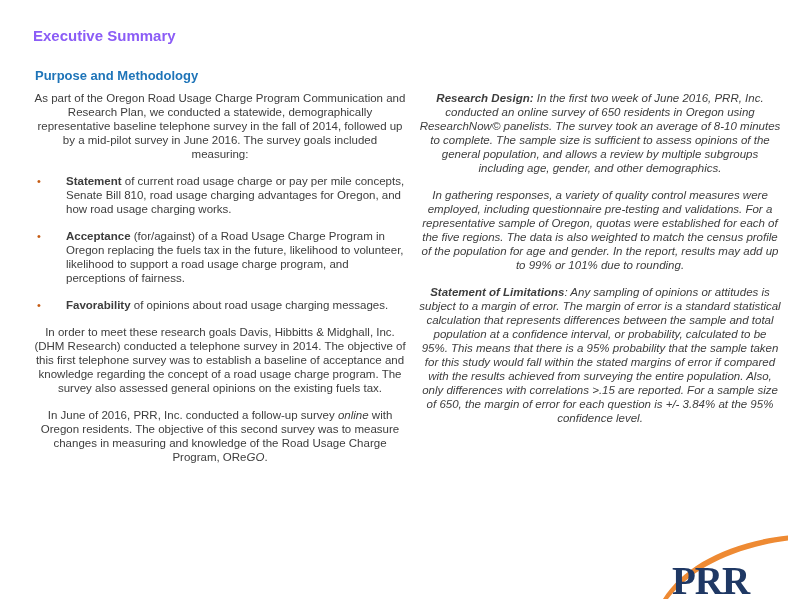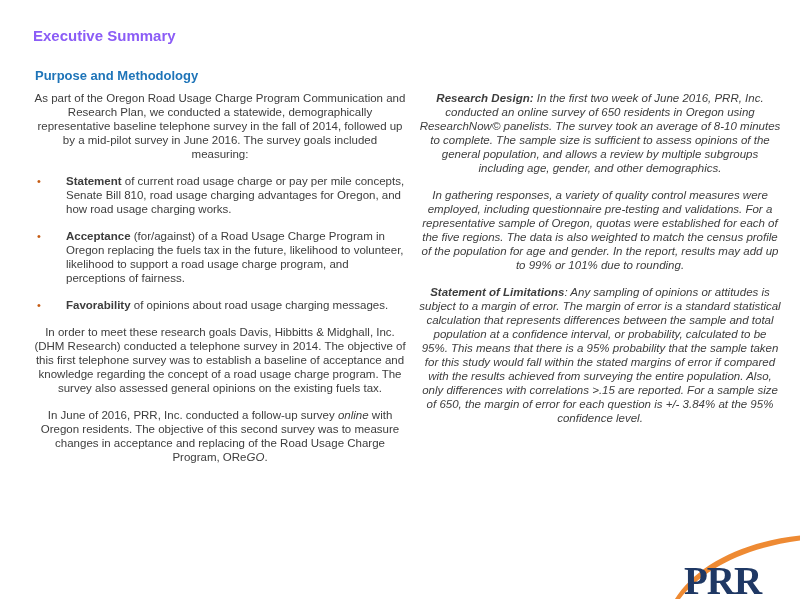--- a/index.html
+++ b/index.html
@@ -58,21 +58,21 @@
   }
   .bullet-dot {
     position: absolute;
     left: 4px; top: 0;
     color: #C55A11;
     font-size: 11px;
   }
 
   .prr-logo {
     position: absolute;
-    right: 0; bottom: 0;
+    right: 12px; bottom: 0;
     width: 142px; height: 72px;
   }
 </style>
 </head>
 <body>
 
 <div class="page">
 
   <div class="doc-subtitle">Executive Summary</div>
 
@@ -93,21 +93,21 @@
           <span class="bold">Acceptance</span><span> (for/against) of a Road Usage Charge Program in Oregon replacing the fuels tax in the future, likelihood to volunteer, likelihood to support a road usage charge program, and perceptions of fairness.</span>
         </li>
         <li>
           <span class="bullet-dot">•</span>
           <span class="bold">Favorability</span><span> of opinions about road usage charging messages.</span>
         </li>
       </ul>
 
       <p class="body-text">In order to meet these research goals Davis, Hibbitts &amp; Midghall, Inc. (DHM Research) conducted a telephone survey in 2014. The objective of this first telephone survey was to establish a baseline of acceptance and knowledge regarding the concept of a road usage charge program. The survey also assessed general opinions on the existing fuels tax.</p>
 
-      <p class="body-text"><span>In June of 2016, PRR, Inc. conducted a follow-up survey </span><span class="ital">online</span><span> with Oregon residents.  The objective of this second survey was to measure changes in acceptance and replacing of the Road Usage Charge Program, ORe</span><span class="ital">GO</span><span>.</span></p>
+      <p class="body-text"><span>In June of 2016, PRR, Inc. conducted a follow-up survey </span><span class="ital">online</span><span> with Oregon residents.  The objective of this second survey was to measure changes in measuring and knowledge of the Road Usage Charge Program, ORe</span><span class="ital">GO</span><span>.</span></p>
     </div>
 
     <div class="col-right">
       <p class="body-text"><span class="bold">Research Design:</span><span> In the first two week of June 2016, PRR, Inc. conducted an online survey of 650 residents in Oregon using ResearchNow© panelists. The survey took an average of 8-10 minutes to complete. The sample size is sufficient to assess opinions of the general population, and allows a review by multiple subgroups including age, gender, and other demographics.</span></p>
 
       <p class="body-text">In gathering responses, a variety of quality control measures were employed, including questionnaire pre-testing and validations. For a representative sample of Oregon, quotas were established for each of the five regions. The data is also weighted to match the census profile of the population for age and gender. In the report, results may add up to 99% or 101% due to rounding.</p>
 
       <p class="body-text"><span class="bold">Statement of Limitations</span><span>: Any sampling of opinions or attitudes is subject to a margin of error. The margin of error is a standard statistical calculation that represents differences between the sample and total population at a confidence interval, or probability, calculated to be 95%. This means that there is a 95% probability that the sample taken for this study would fall within the stated margins of error if compared with the results achieved from surveying the entire population.  Also, only differences with correlations &gt;.15 are reported. For a sample size of 650, the margin of error for each question is +/- 3.84% at the 95% confidence level.</span></p>
     </div>
 

